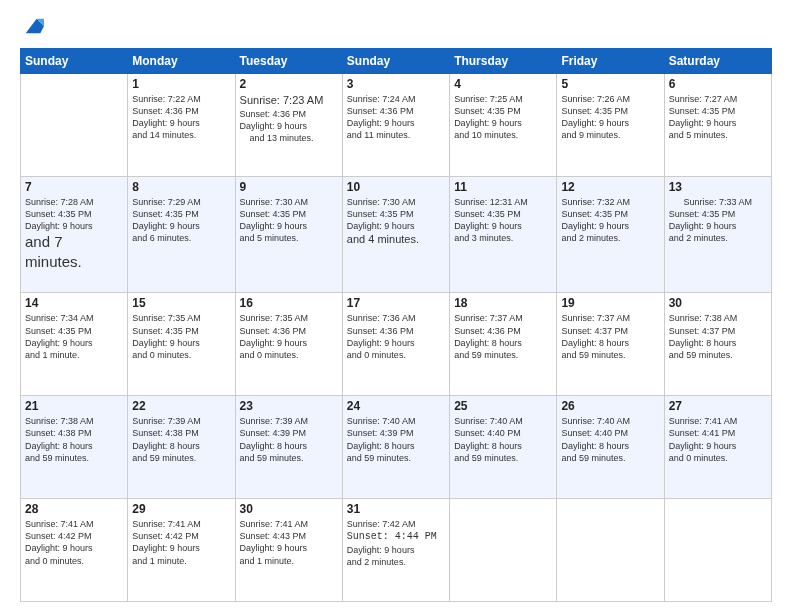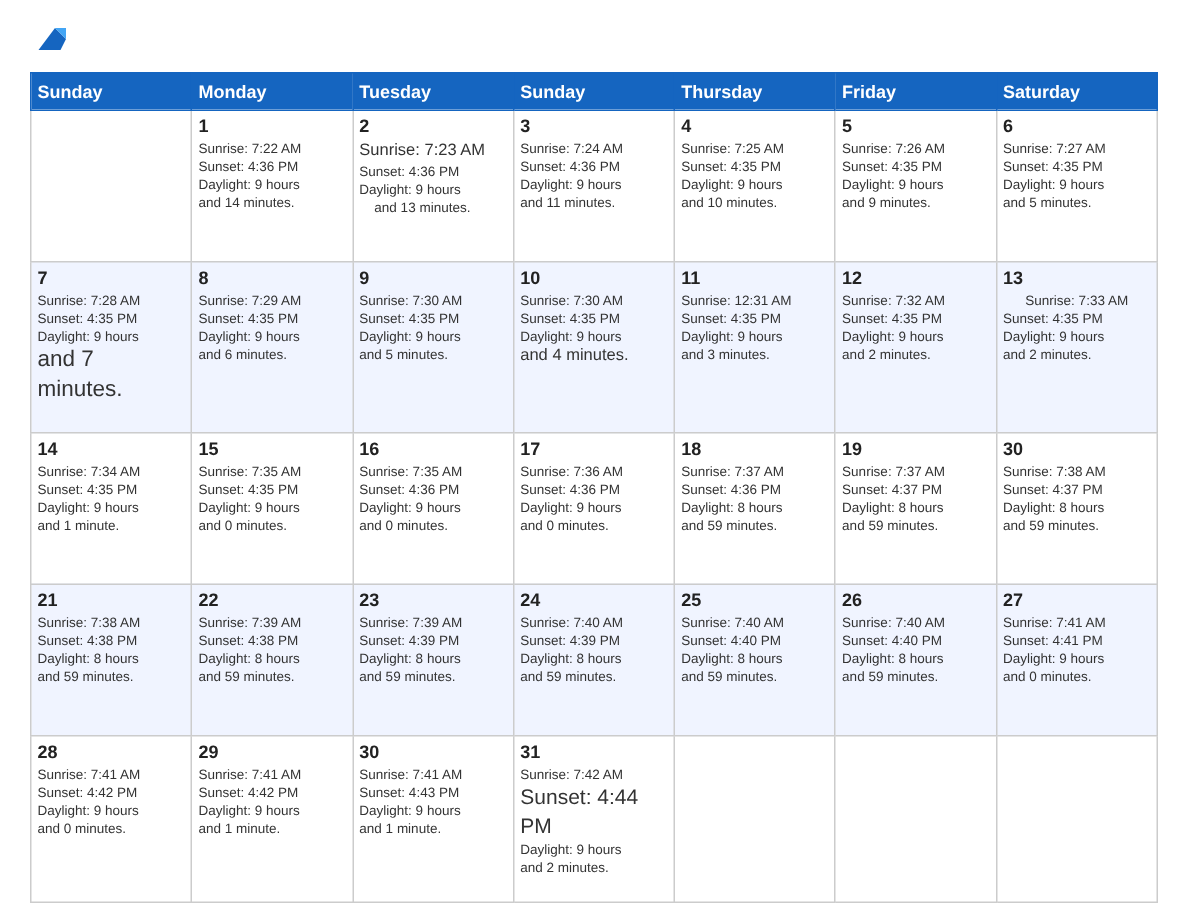--- a/index.html
+++ b/index.html
@@ -350,21 +350,21 @@
           <td>
             <span class="day-num">30</span>
             <div style="font-size: 9px; line-height: 1.35;">Sunrise: 7:41 AM</div>
             <div style="font-size: 9px; line-height: 1.35;">Sunset: 4:43 PM</div>
             <div style="font-size: 9px; line-height: 1.35;">Daylight: 9 hours</div>
             <div style="font-size: 9px; line-height: 1.35;">and 1 minute.</div>
           </td>
           <td>
             <span class="day-num">31</span>
             <div style="font-size: 9px; line-height: 1.35;">Sunrise: 7:42 AM</div>
-            <div style="font-size: 14px; line-height: 1.35;">Sunset: 4:44 PM</div>
+            <div style="font-size: 10px; line-height: 1.35; font-family: Liberation Mono, monospace;">Sunset: 4:44 PM</div>
             <div style="font-size: 9px; line-height: 1.35;">Daylight: 9 hours</div>
             <div style="font-size: 9px; line-height: 1.35;">and 2 minutes.</div>
           </td>
           <td class="empty"></td>
           <td class="empty"></td>
           <td class="empty"></td>
         </tr>
       </tbody>
   </table>
 </div>

